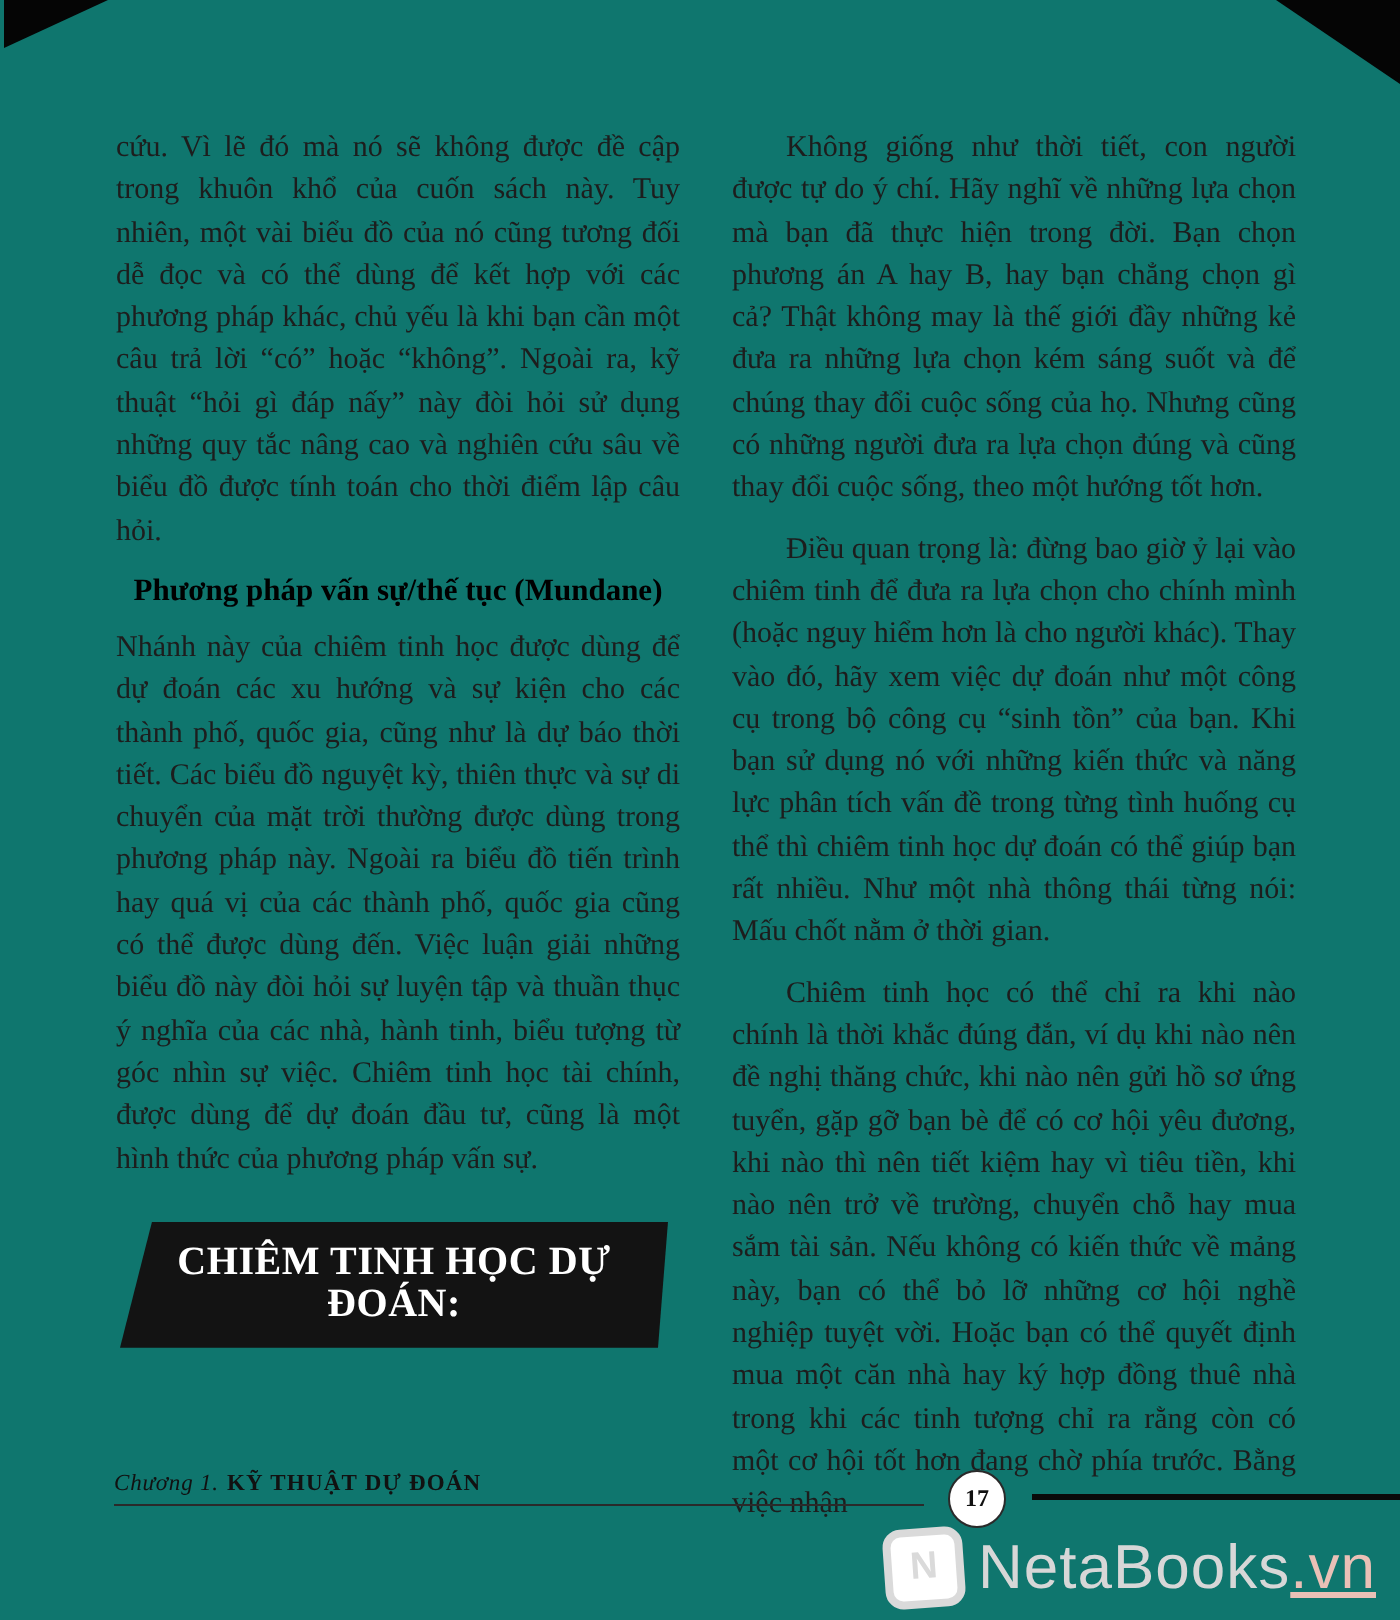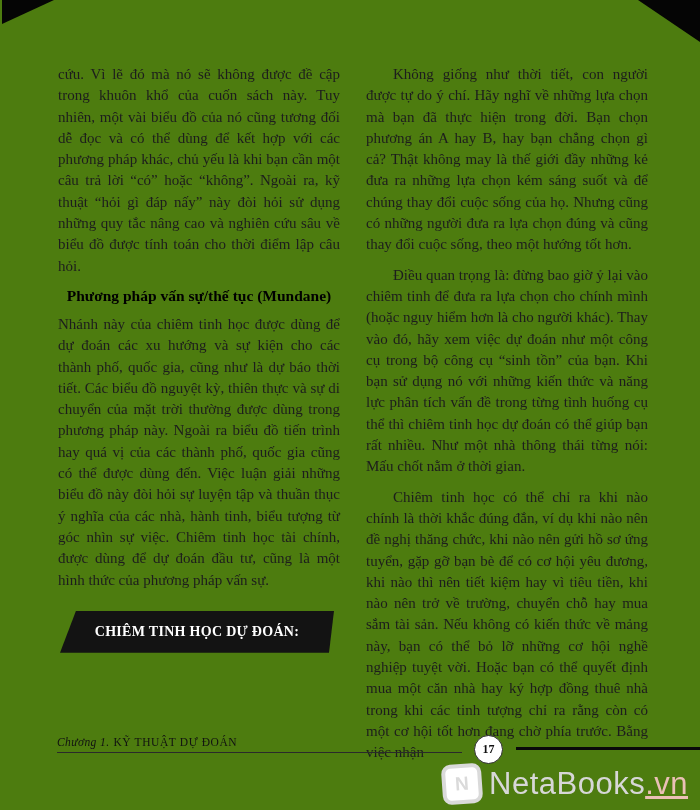--- a/index.html
+++ b/index.html
@@ -3,21 +3,21 @@
 <meta charset="utf-8">
 <style>
   html,body { margin:0; padding:0; }
   body {
     width:700px; height:810px;
     background:#ffffff;
     font-family:"Liberation Serif", serif;
     color:#1d1d1d;
     overflow:hidden;
   }
-  .page { position:relative; width:700px; height:810px; background:#4d7c0f; }
+  .page { position:relative; width:700px; height:810px; background:#0f766e; }
 
   
   .corner-tl {
     position:absolute; top:0; left:2px; width:0; height:0;
     border-top:24px solid #050505; border-right:52px solid transparent;
   }
   .corner-tr {
     position:absolute; top:0; right:0; width:0; height:0;
     border-top:42px solid #050505; border-left:62px solid transparent;
   }
@@ -44,34 +44,34 @@
 
   .banner {
     margin:20px 6px 16px 2px;
     background:#131313;
     color:#ffffff;
     text-align:center;
     padding:10px 8px 11px 8px;
     clip-path:polygon(16px 0, 100% 0, calc(100% - 5px) 100%, 0 100%);
   }
   .banner .bline {
-    font-size:14px; font-weight:bold; line-height:21px;
+    font-size:20px; font-weight:bold; line-height:21px;
     letter-spacing:0.3px;
   }
 
   
   .footer-left {
     position:absolute; left:57px; top:736px; width:405px;
   }
   .footer-chapter {
     font-size:11.5px; letter-spacing:0.4px; color:#111;
     padding-bottom:4px; display:block;
   }
   .footer-chapter em { font-weight:normal; margin-right:4px; }
-  .footer-chapter .chtitle { font-weight:normal; letter-spacing:0.6px; }
+  .footer-chapter .chtitle { font-weight:bold; letter-spacing:0.6px; }
   .rule-thin {
     height:1px; background:#2a2a2a; width:100%;
   }
   .page-circle {
     position:absolute; left:474px; top:735px;
     width:27px; height:27px; border-radius:50%;
     border:1.6px solid #2a2a2a;
     display:flex; align-items:center; justify-content:center;
     font-size:12px; font-weight:bold; color:#111;
     background:#fff;

